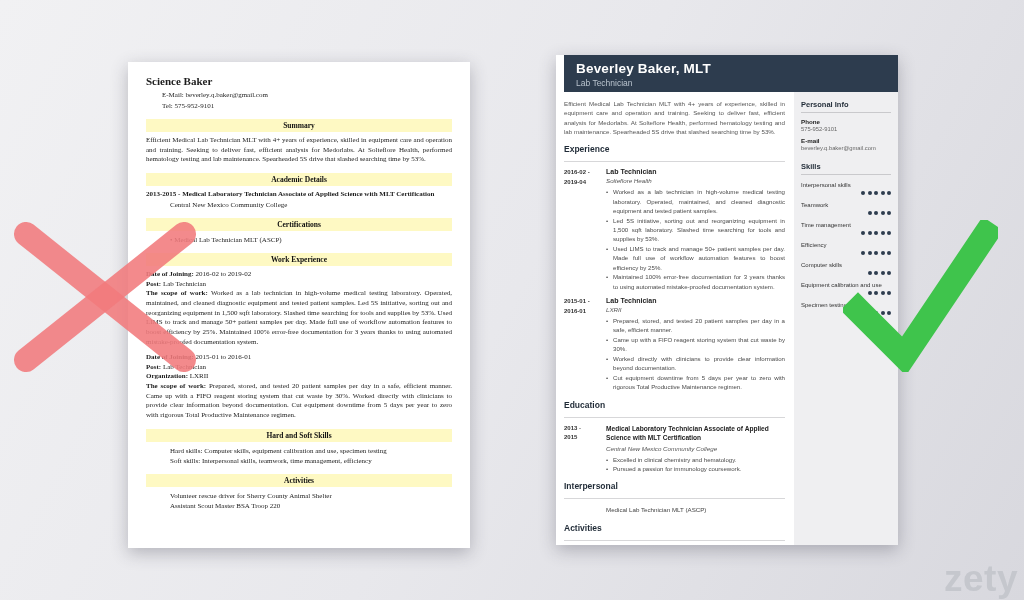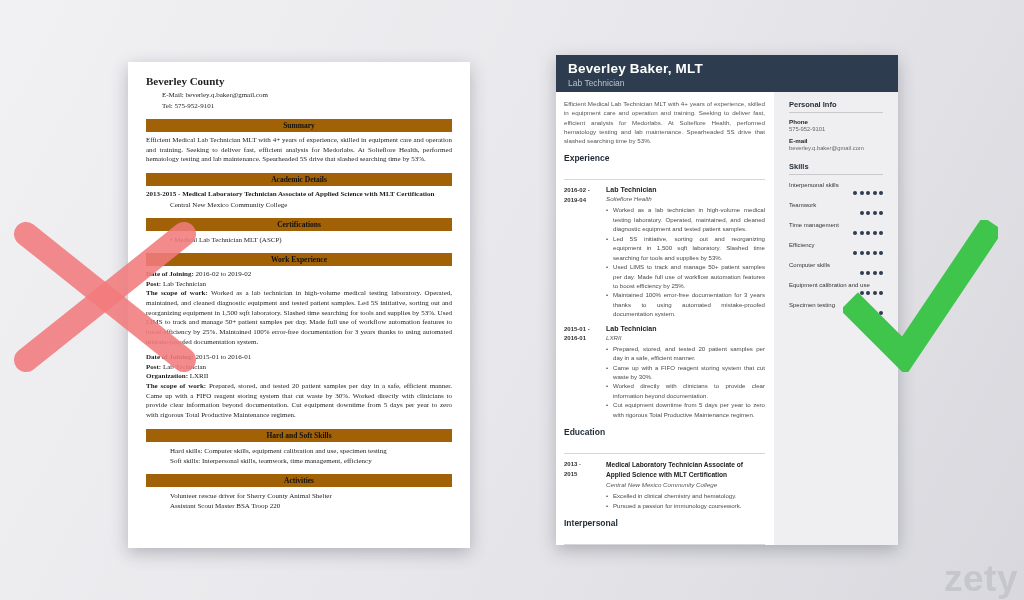--- a/index.html
+++ b/index.html
@@ -9,40 +9,40 @@
     font-family:"Liberation Sans", sans-serif;
     background:linear-gradient(118deg,#f1f1f3 0%,#e8e8ec 50%,#d8d8de 100%);
   }
   .page { position:absolute; background:#fff; box-shadow:0 5px 16px rgba(50,50,65,.30); overflow:hidden; }
 
   
   .page-left { left:128px; top:62px; width:342px; height:486px;
     font-family:"Liberation Serif", serif; color:#1d1d1d; padding:13px 18px; }
   .pl-name { font-size:11px; font-weight:bold; margin-bottom:3px; }
   .pl-contact { font-size:7px; line-height:1.5;margin-left:16px; }
-  .pl-bar { background:#a16207; color:#101010; font-weight:bold; font-size:7.5px;
+  .pl-bar { background:#fef9c3; color:#101010; font-weight:bold; font-size:7.5px;
     text-align:center; padding:2px 0; margin:8px 0 4px; }
   .pl-text { font-size:7px; line-height:1.38; text-align:justify; }
   .pl-line { font-size:7px; line-height:1.45; }
   .pl-ind { margin-left:24px; }
   .pl-job { margin-bottom:6px; }
   .pl-b { font-weight:bold; }
 
   
   .page-right { left:556px; top:55px; width:342px; height:490px; color:#333; }
-  .r-header { background:#2d3c4e; color:#fff; padding:6px 12px 0; height:37px; }
+  .r-header { background:#2d3c4e; color:#fff; padding:6px 12px 0; height:37px;margin-left:8px; }
   .r-name { font-size:13.5px; font-weight:bold; letter-spacing:.2px; }
   .r-title { font-size:8.5px; color:#b9c3ce; margin-top:2px; }
   .r-body { display:flex; height:453px; }
   .r-main { flex:1; padding:7px 9px 0 8px; }
-  .r-side { width:124px; background:#efeff1; padding:8px 15px; }
+  .r-side { width:104px; background:#efeff1; padding:8px 7px; }
 
   .r-summary { font-size:6.2px; line-height:1.5; color:#555; text-align:justify; }
   .r-sect { font-size:8.5px; font-weight:bold; color:#1f2a36;
-    border-bottom:1px solid #d7d7d9; padding-bottom:16px; margin:8px 0 6px; }
+    border-bottom:1px solid #d7d7d9; padding-bottom:7px; margin:8px 0 6px; }
   .r-job, .r-edu { display:flex; margin-bottom:6px; }
   .r-dates { width:42px; flex:none; font-size:6px; font-weight:bold; color:#333; line-height:1.6; }
   .r-jobbody { flex:1; }
   .r-role { font-size:7px; font-weight:bold; color:#222; }
   .r-company { font-size:6.2px; font-style:italic; color:#555; margin-top:2px; }
   .r-bullets { margin-top:3px; }
   .bullet { display:flex; font-size:6.1px; line-height:1.55; color:#4a4a4a; text-align:justify; }
   .bm { flex:none; width:7px; text-align:left; }
   .r-degree { font-size:6.6px; font-weight:bold; color:#222; line-height:1.45; }
   .r-school { font-size:6.2px; font-style:italic; color:#555; margin-top:2px; }
@@ -60,21 +60,21 @@
   
   .cross { position:absolute; left:10px; top:222px; }
   .check { position:absolute; left:843px; top:220px; }
   .watermark { position:absolute; right:6px; bottom:0px; font-size:37px; font-weight:bold;
     color:#c5c7cd; letter-spacing:.5px; font-family:"Liberation Sans", sans-serif; }
 </style>
 </head>
 <body>
 
 <div class="page page-left">
-  <div class="pl-name">Beverley County</div>
+  <div class="pl-name">Science Baker</div>
   <div class="pl-contact">E-Mail: beverley.q.baker@gmail.com</div>
   <div class="pl-contact">Tel: 575-952-9101</div>
 
   <div class="pl-bar">Summary</div>
   <div class="pl-text">Efficient Medical Lab Technician MLT with 4+ years of experience, skilled in equipment care and operation and training. Seeking to deliver fast, efficient analysis for Medorlabs. At Solteflore Health, performed hematology testing and lab maintenance. Spearheaded 5S drive that slashed searching time by 53%.</div>
 
   <div class="pl-bar">Academic Details</div>
   <div class="pl-text pl-b">2013-2015 - Medical Laboratory Technician Associate of Applied Science with MLT Certification</div>
   <div class="pl-line pl-ind">Central New Mexico Community College</div>
 

